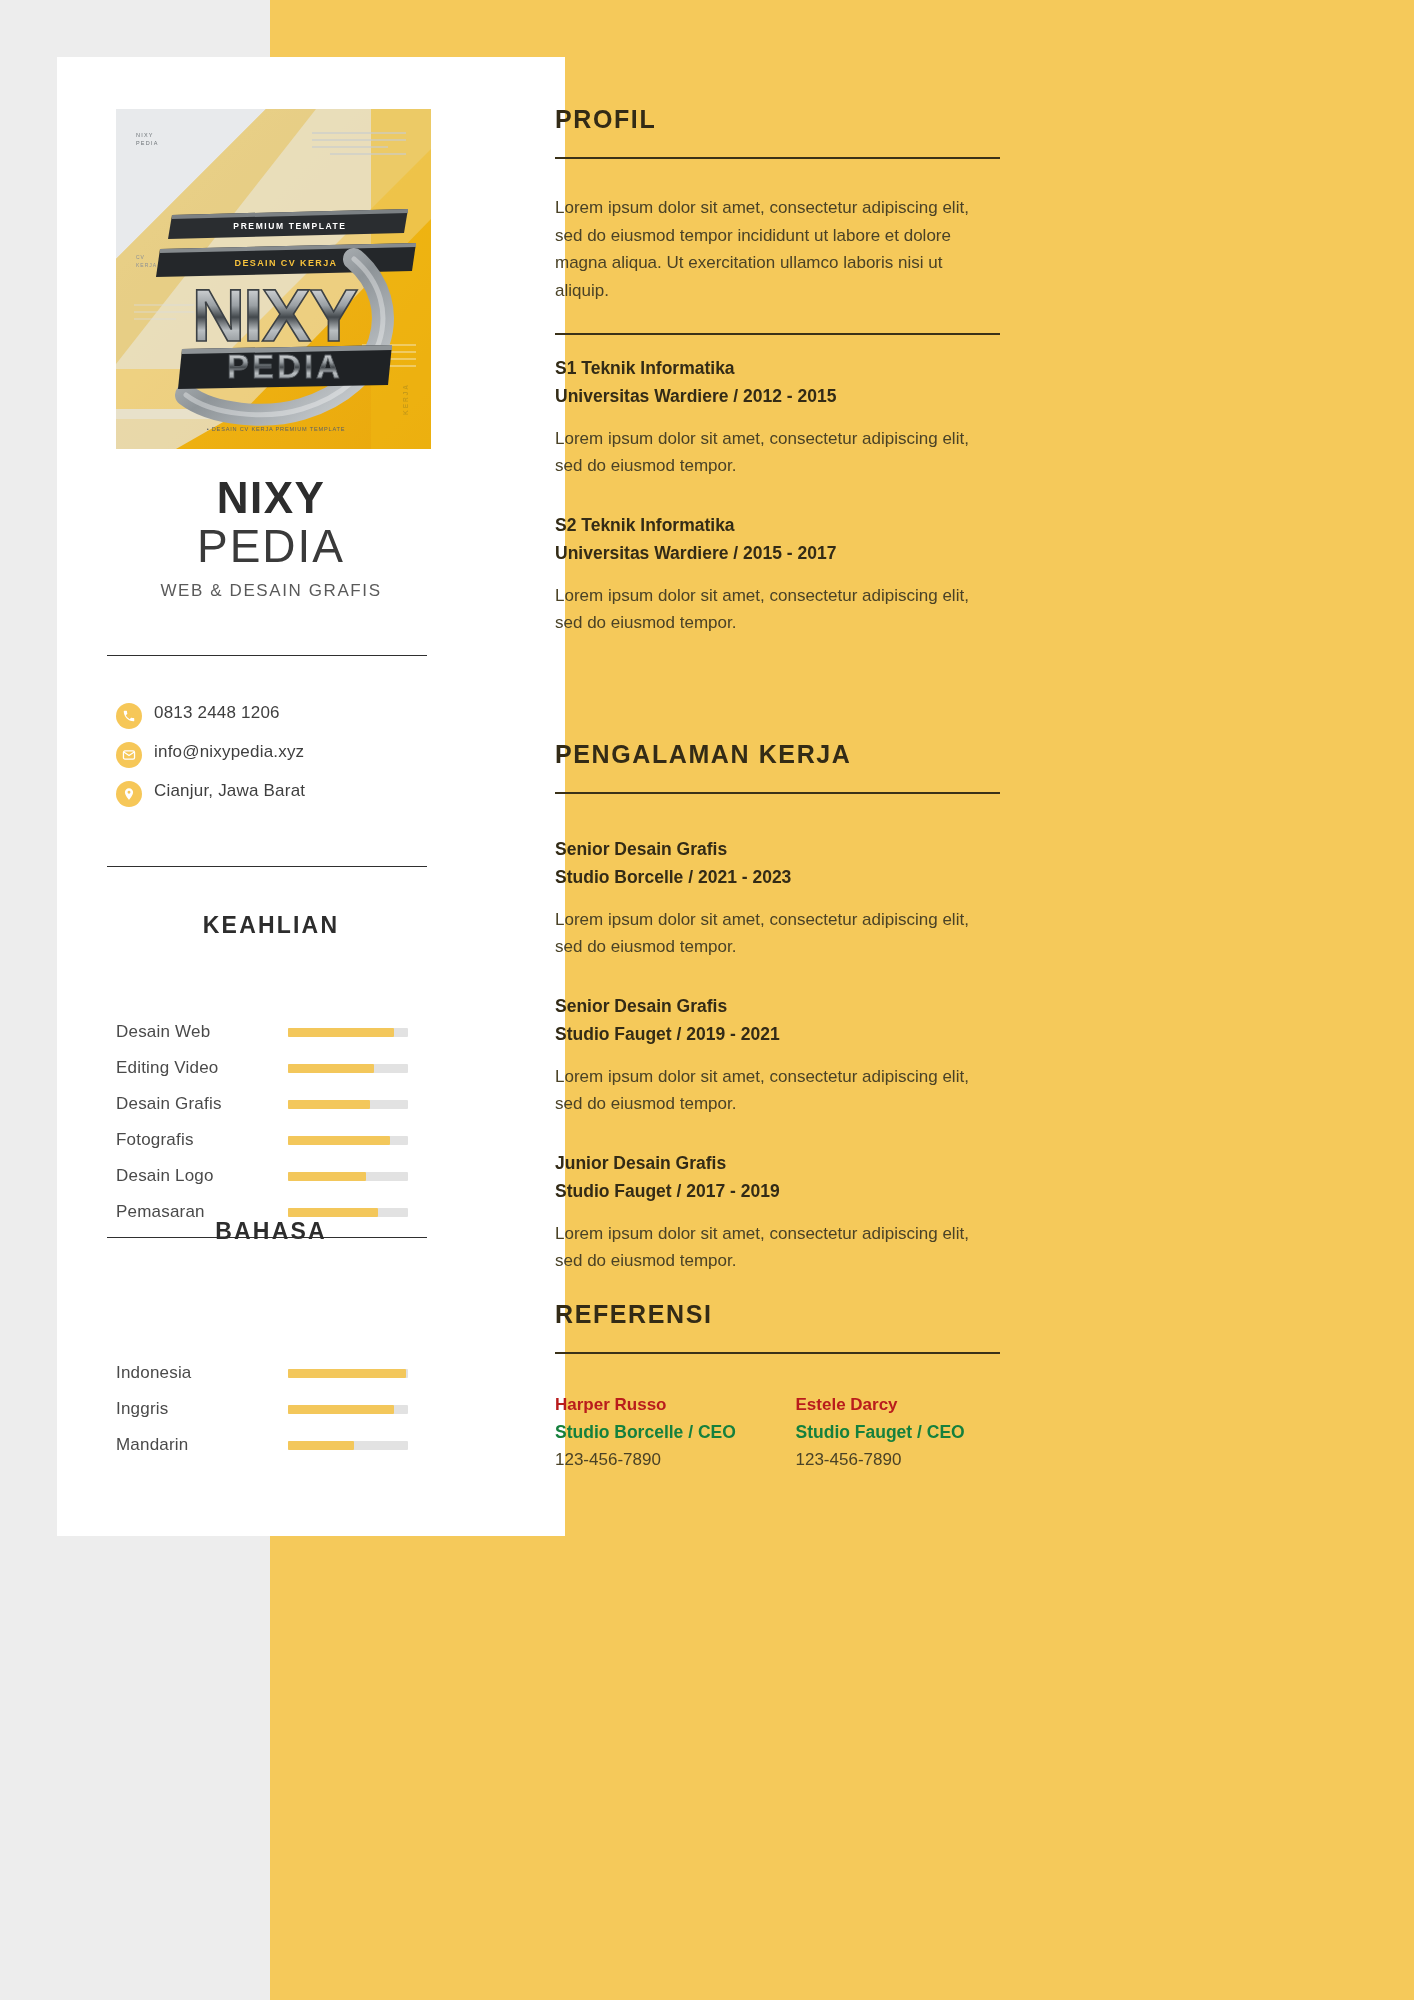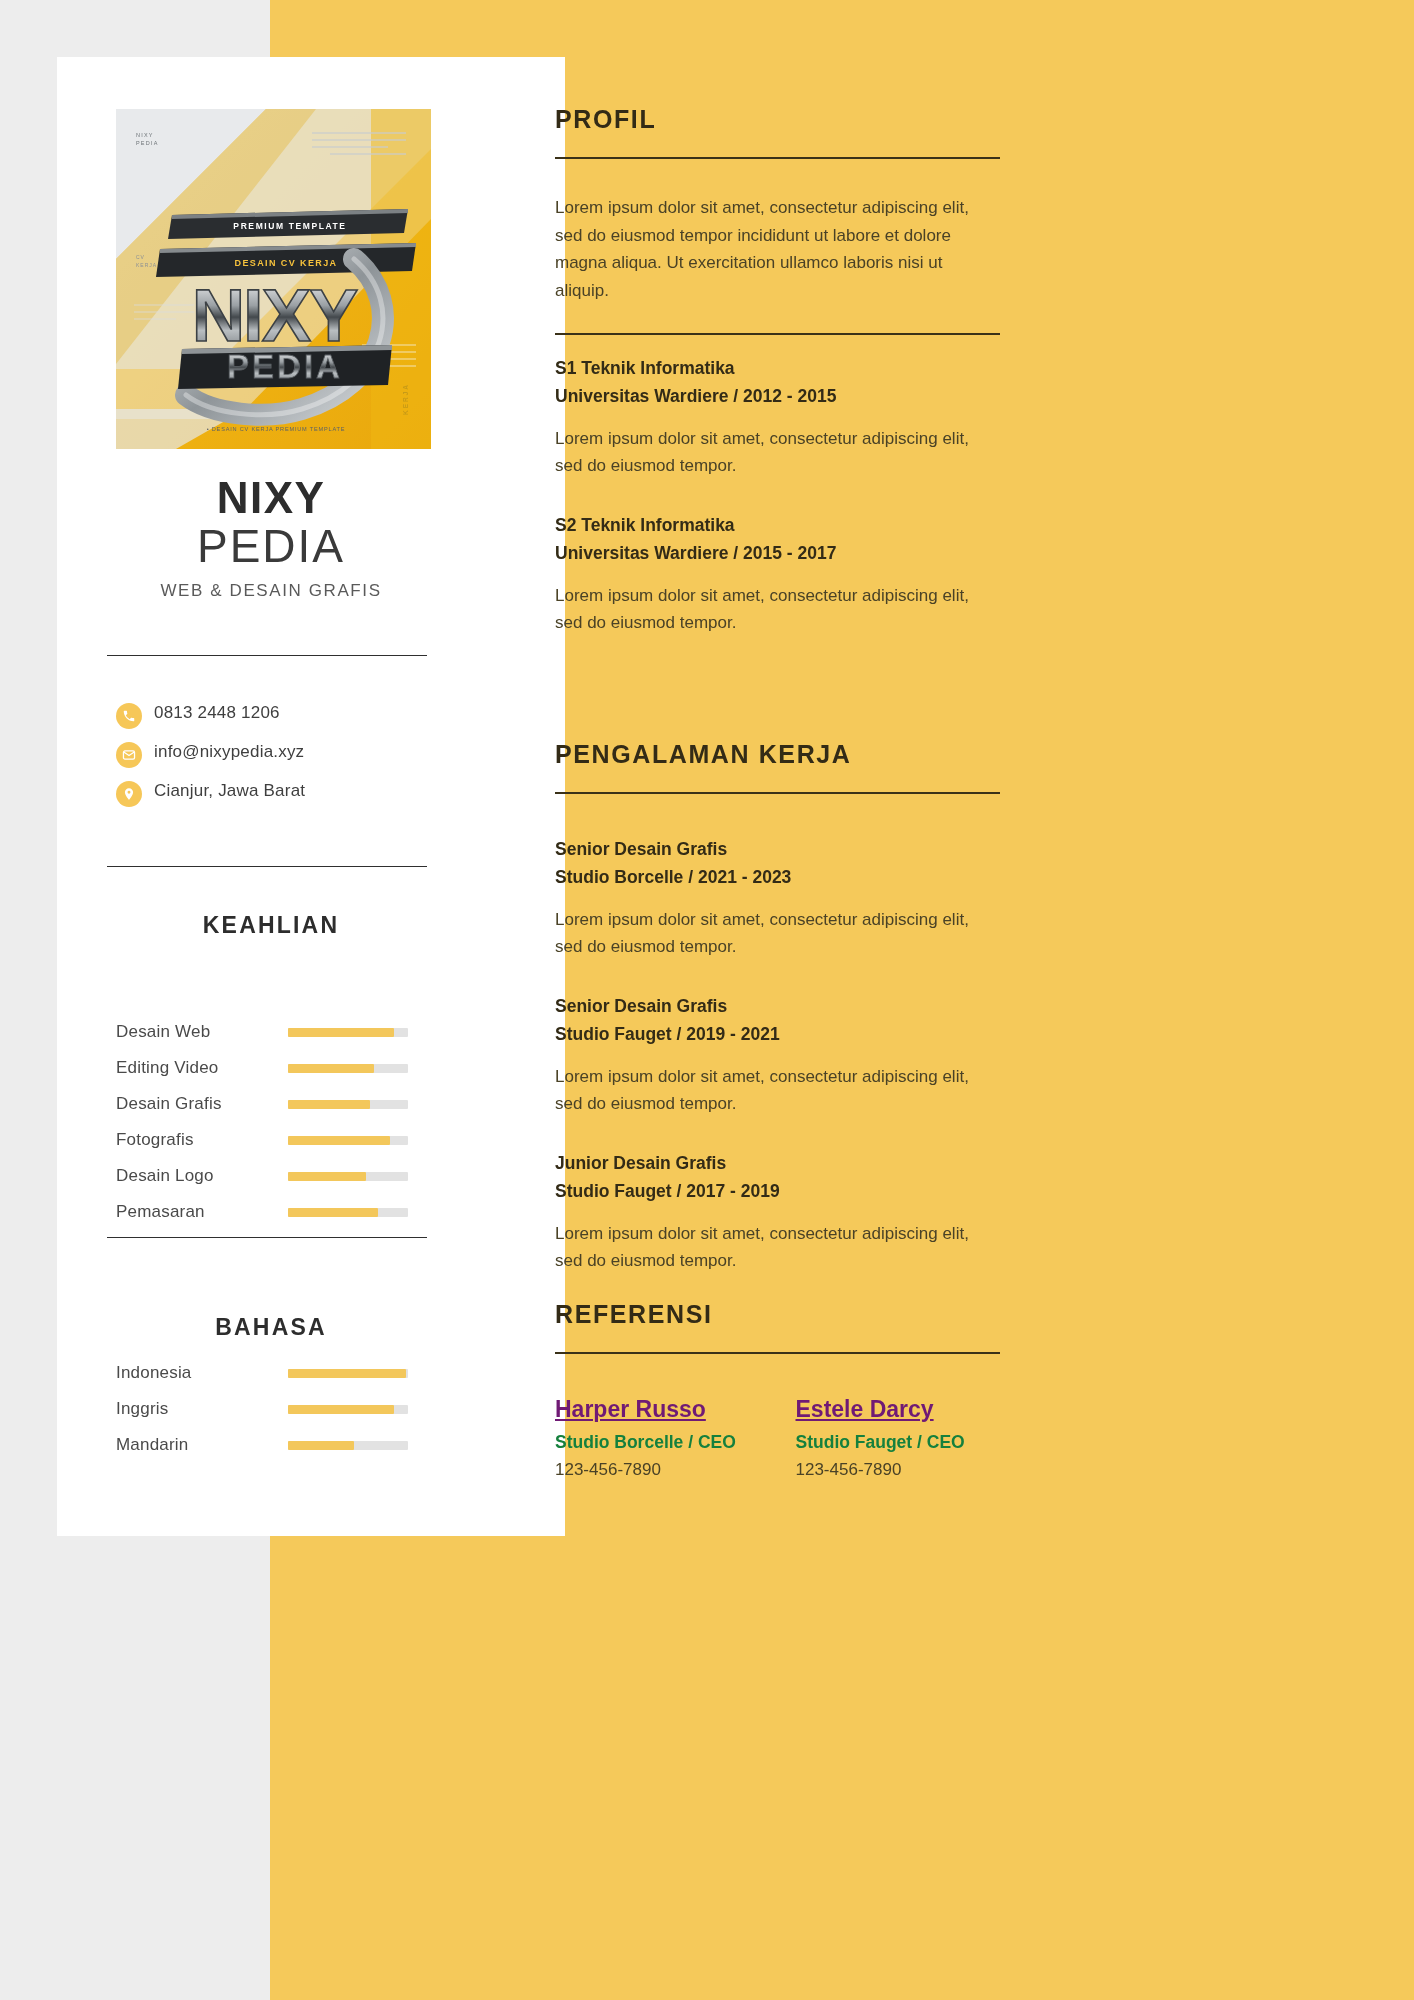--- a/index.html
+++ b/index.html
@@ -76,21 +76,21 @@
   }
   .c-ico svg { display: block; }
   .c-txt { font-size: 17px; color: #3f3f3f; letter-spacing: .2px; }
 
   
   .l-head {
     position: absolute; left: 0; width: 428px; text-align: center;
     font-size: 23px; font-weight: 700; letter-spacing: 2.2px; color: #2d2d2d;
   }
   .l-head-skills { top: 855px; }
-  .l-head-lang   { top: 1257px; }
+  .l-head-lang   { top: 1161px; }
 
   
   .barlist { position: absolute; left: 59px; width: 350px; }
   .barlist-skills { top: 917px; margin-top: 40px; }
   .barlist-lang   { top: 1298px; }
 
   .b-row { display: flex; align-items: center; height: 36px; }
   .b-label {
     width: 172px; font-size: 17px; color: #4a4a4a; letter-spacing: .2px;
     flex: 0 0 172px;
@@ -123,21 +123,21 @@
   .entry { }
   .entry-title {
     font-size: 17.5px; font-weight: 700; line-height: 1.62; color: #332b16;
   }
   .entry-desc {
     font-size: 17px; line-height: 1.6; color: #4a4226;
   }
 
   .refs { display: flex; gap: 36px; }
   .ref-col { width: 225px; }
-  .ref-name { font-size: 23px; font-weight: 700; color: #701a75; line-height: 1.6; text-decoration: underline; }
+  .ref-name { font-size: 17px; font-weight: 700; color: #b91c1c; line-height: 1.6; }
   .ref-role { font-size: 17.5px; font-weight: 700; color: #15803d; line-height: 1.6; }
   .ref-phone { font-size: 17px; color: #4a4226; line-height: 1.7; }
 </style>
 </head>
 <body>
 
 <div id="page">
 
   <div class="yellow-panel"></div>
 

